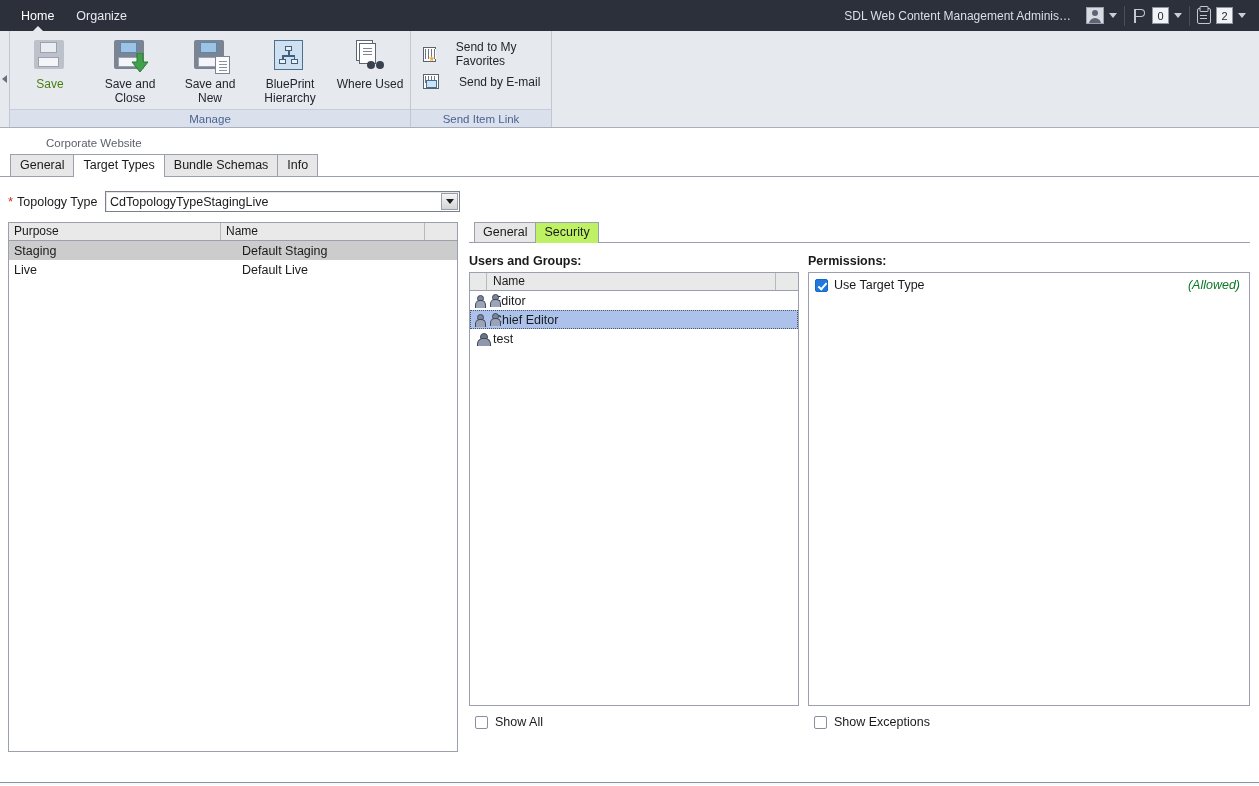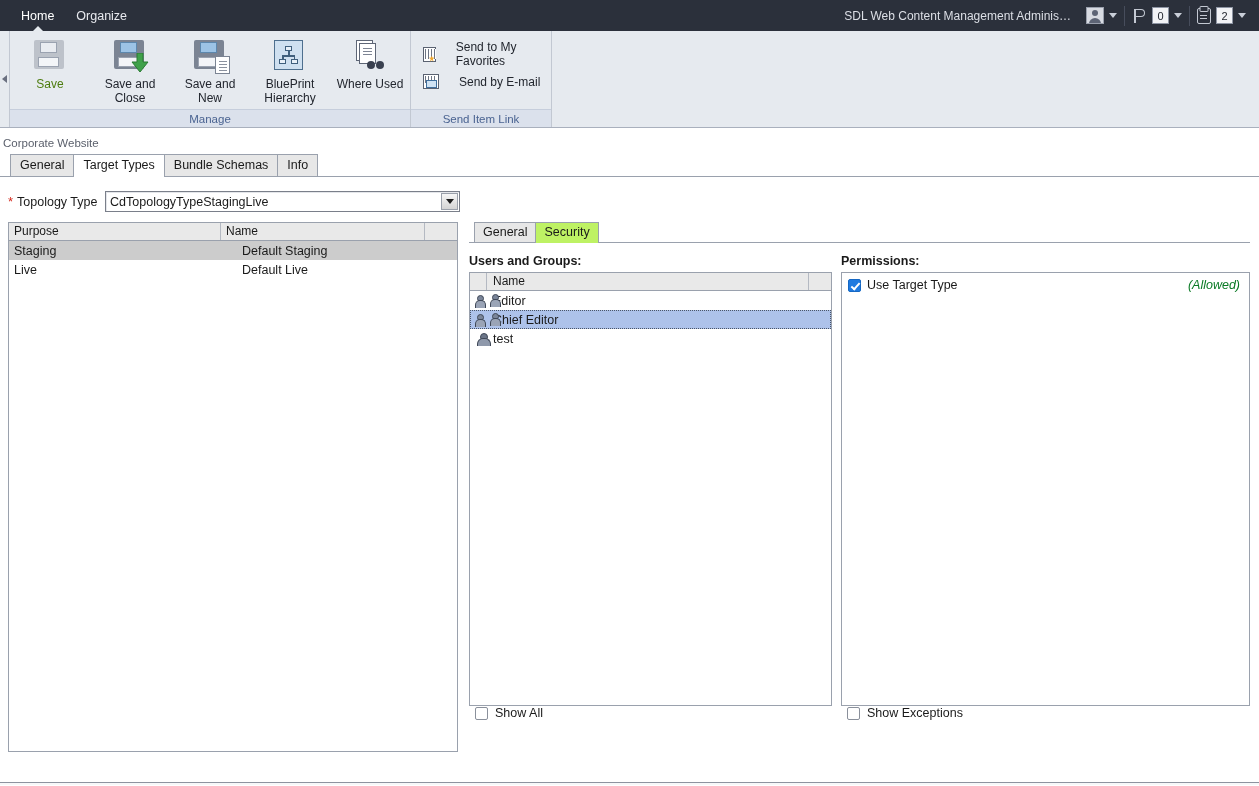--- a/index.html
+++ b/index.html
@@ -314,20 +314,21 @@
     height: calc(786px - 31px - 98px);
     background: #ffffff;
     position: relative;
     padding: 0;
   }
   .breadcrumb {
     padding: 9px 0 0 3px;
     font-size: 11.5px;
     color: #5a5f6b;
     height: 27px;
+    margin-left: 43px;
   }
   .tabstrip {
     display: flex;
     align-items: flex-end;
     padding-left: 10px;
     height: 22px;
     border-bottom: 1px solid #9aa1ad;
     position: relative;
   }
   .tab {
@@ -436,21 +437,21 @@
     line-height: 15px;
   }
   .subtab.active {
     background: #bef264;
     margin-bottom: -1px;
     padding-bottom: 3px;
     z-index: 2;
   }
   .cols { display: flex; gap: 9px; padding-top: 11px; }
   .col { display: flex; flex-direction: column; }
-  .col.users { width: 363px; }
+  .col.users { width: 330px; }
   .col.perms { flex: 1; }
   .col-title {
     font-size: 12.5px;
     font-weight: bold;
     margin-bottom: 4px;
   }
   .listbox {
     height: 434px;
     background: #ffffff;
     border: 1px solid #9aa1ad;
@@ -518,20 +519,21 @@
     content: "";
     position: absolute; left: 4px; top: 1px;
     width: 3px; height: 7px;
     border: solid #ffffff;
     border-width: 0 2px 2px 0;
     transform: rotate(42deg);
   }
   .foot-cb {
     display: flex; align-items: center;
     gap: 7px;
+    margin-top: 9px;
     font-size: 12.5px;
     padding-left: 6px;
   }
   .statusbar {
     position: absolute;
     left: 0; right: 0; bottom: 0;
     height: 3px;
     border-top: 1px solid #8d939f;
     background: #f7f8f9;
   }

